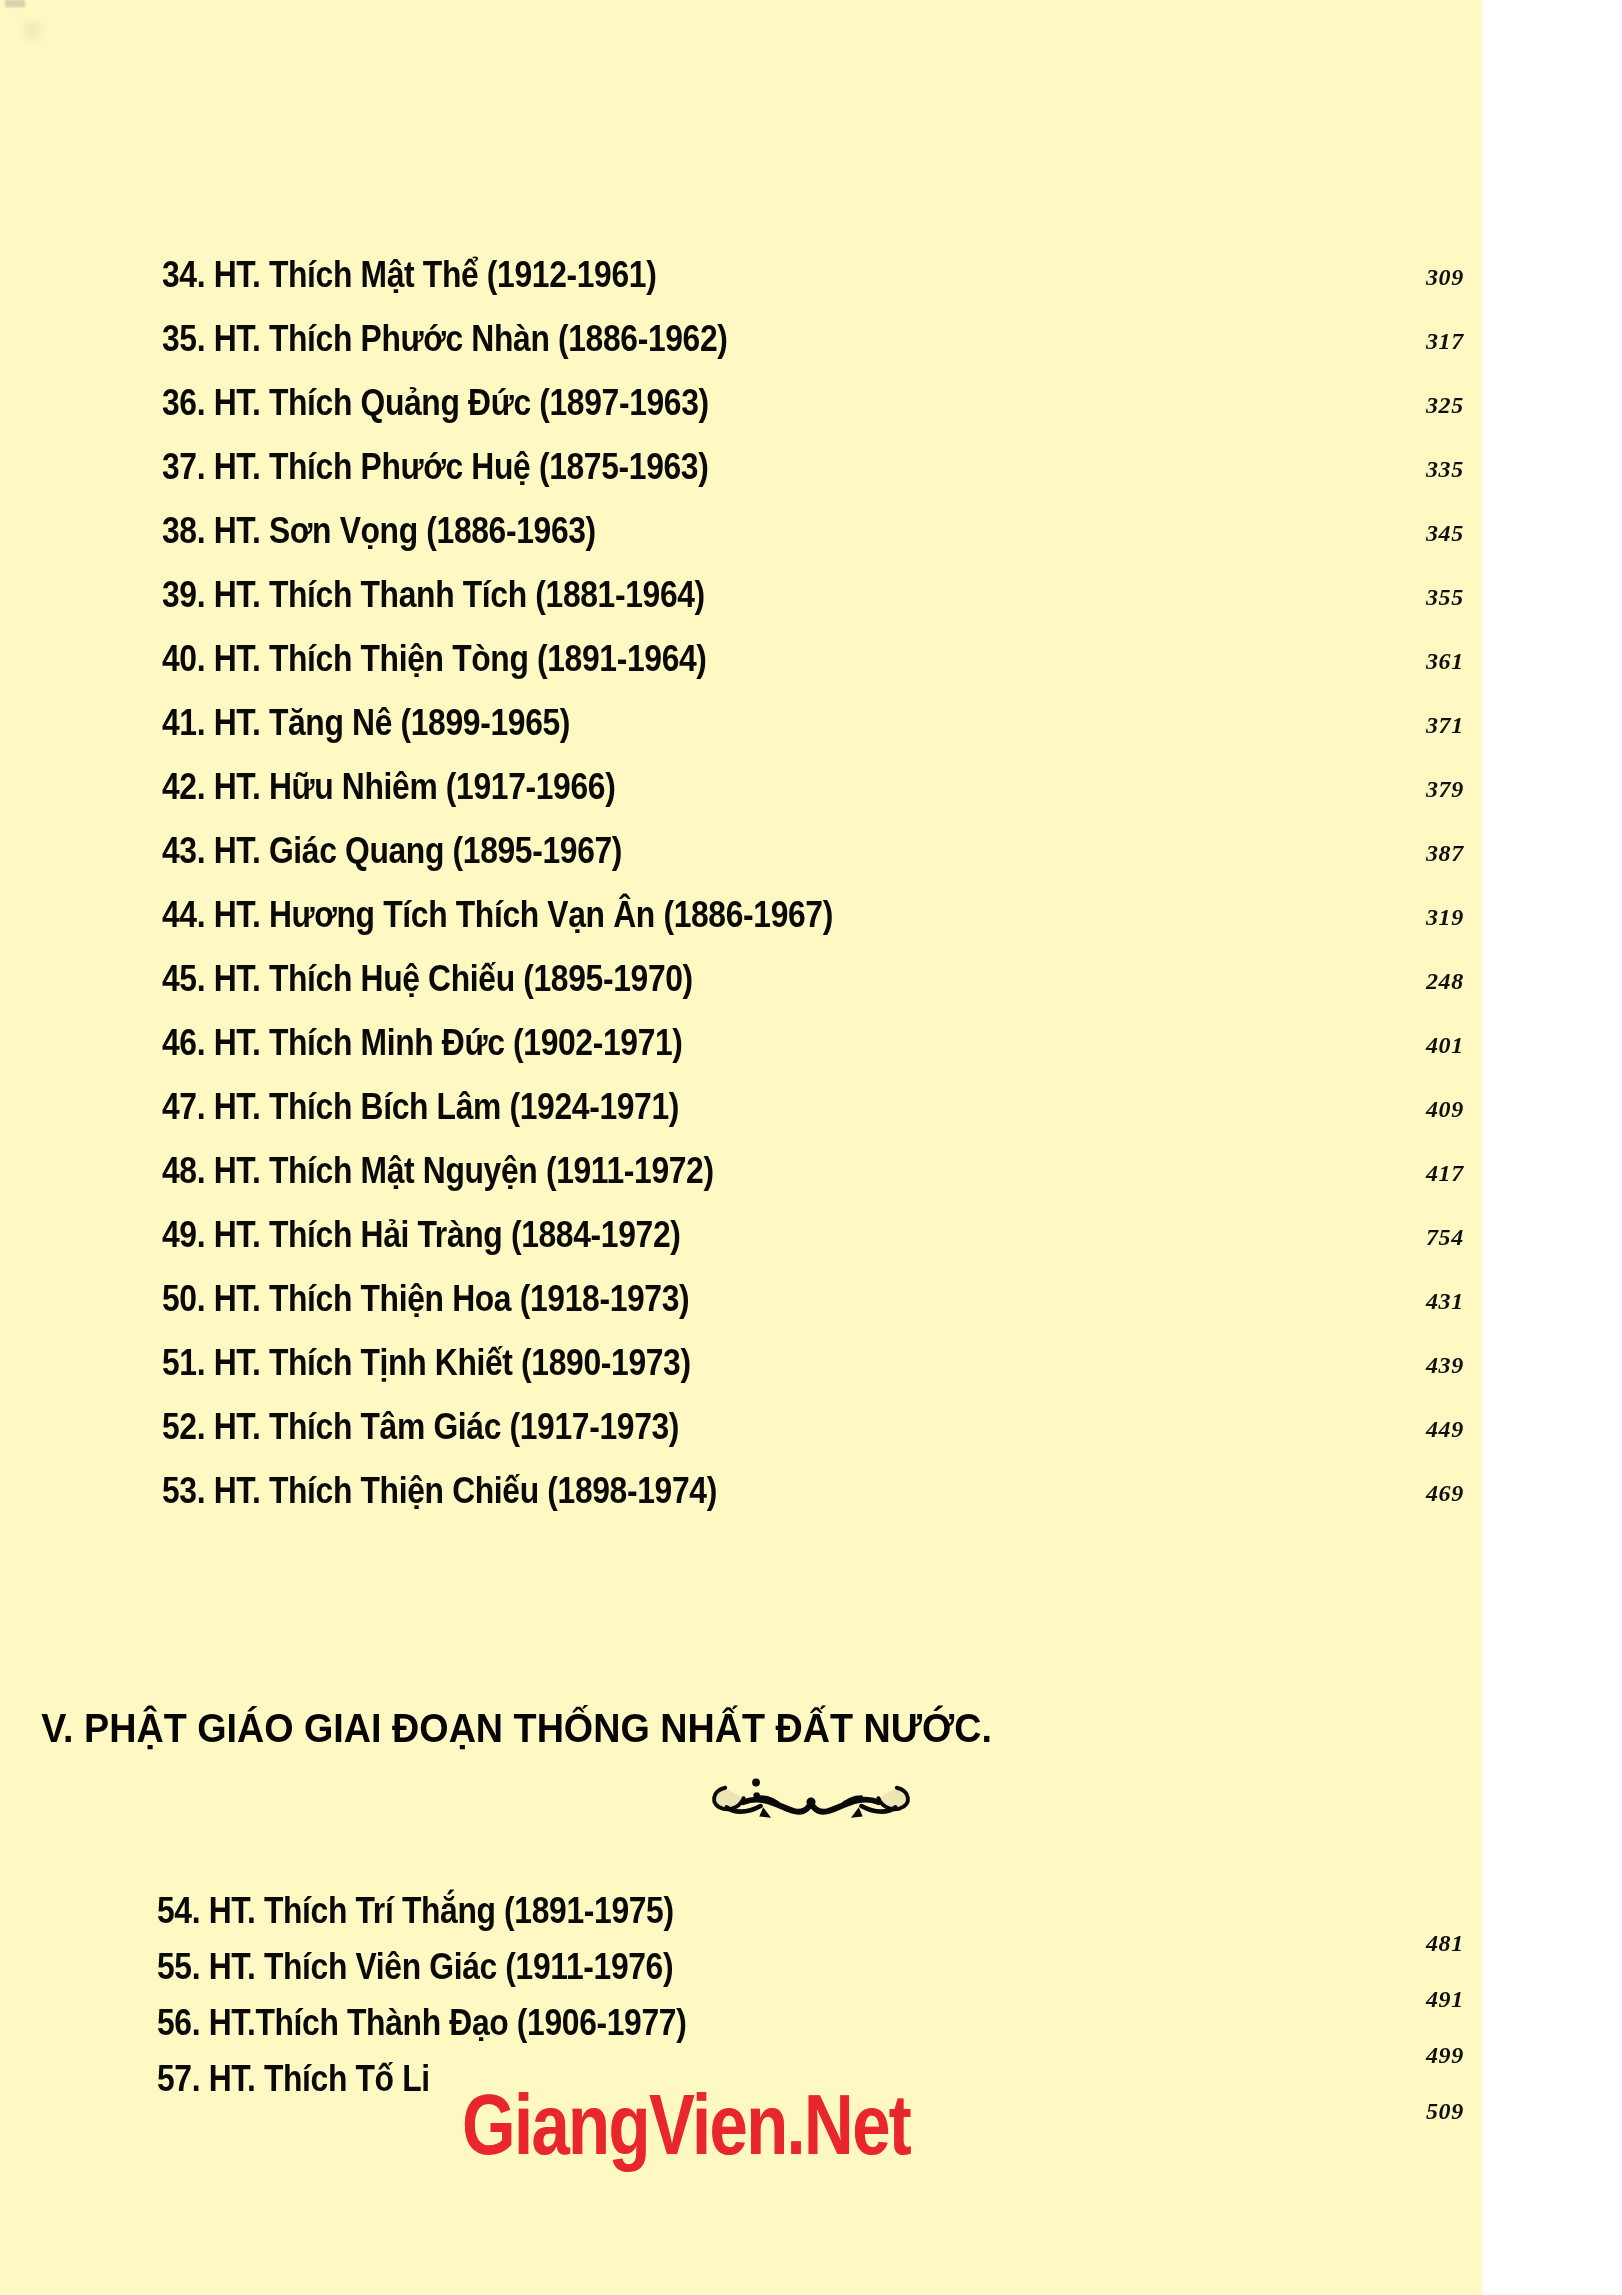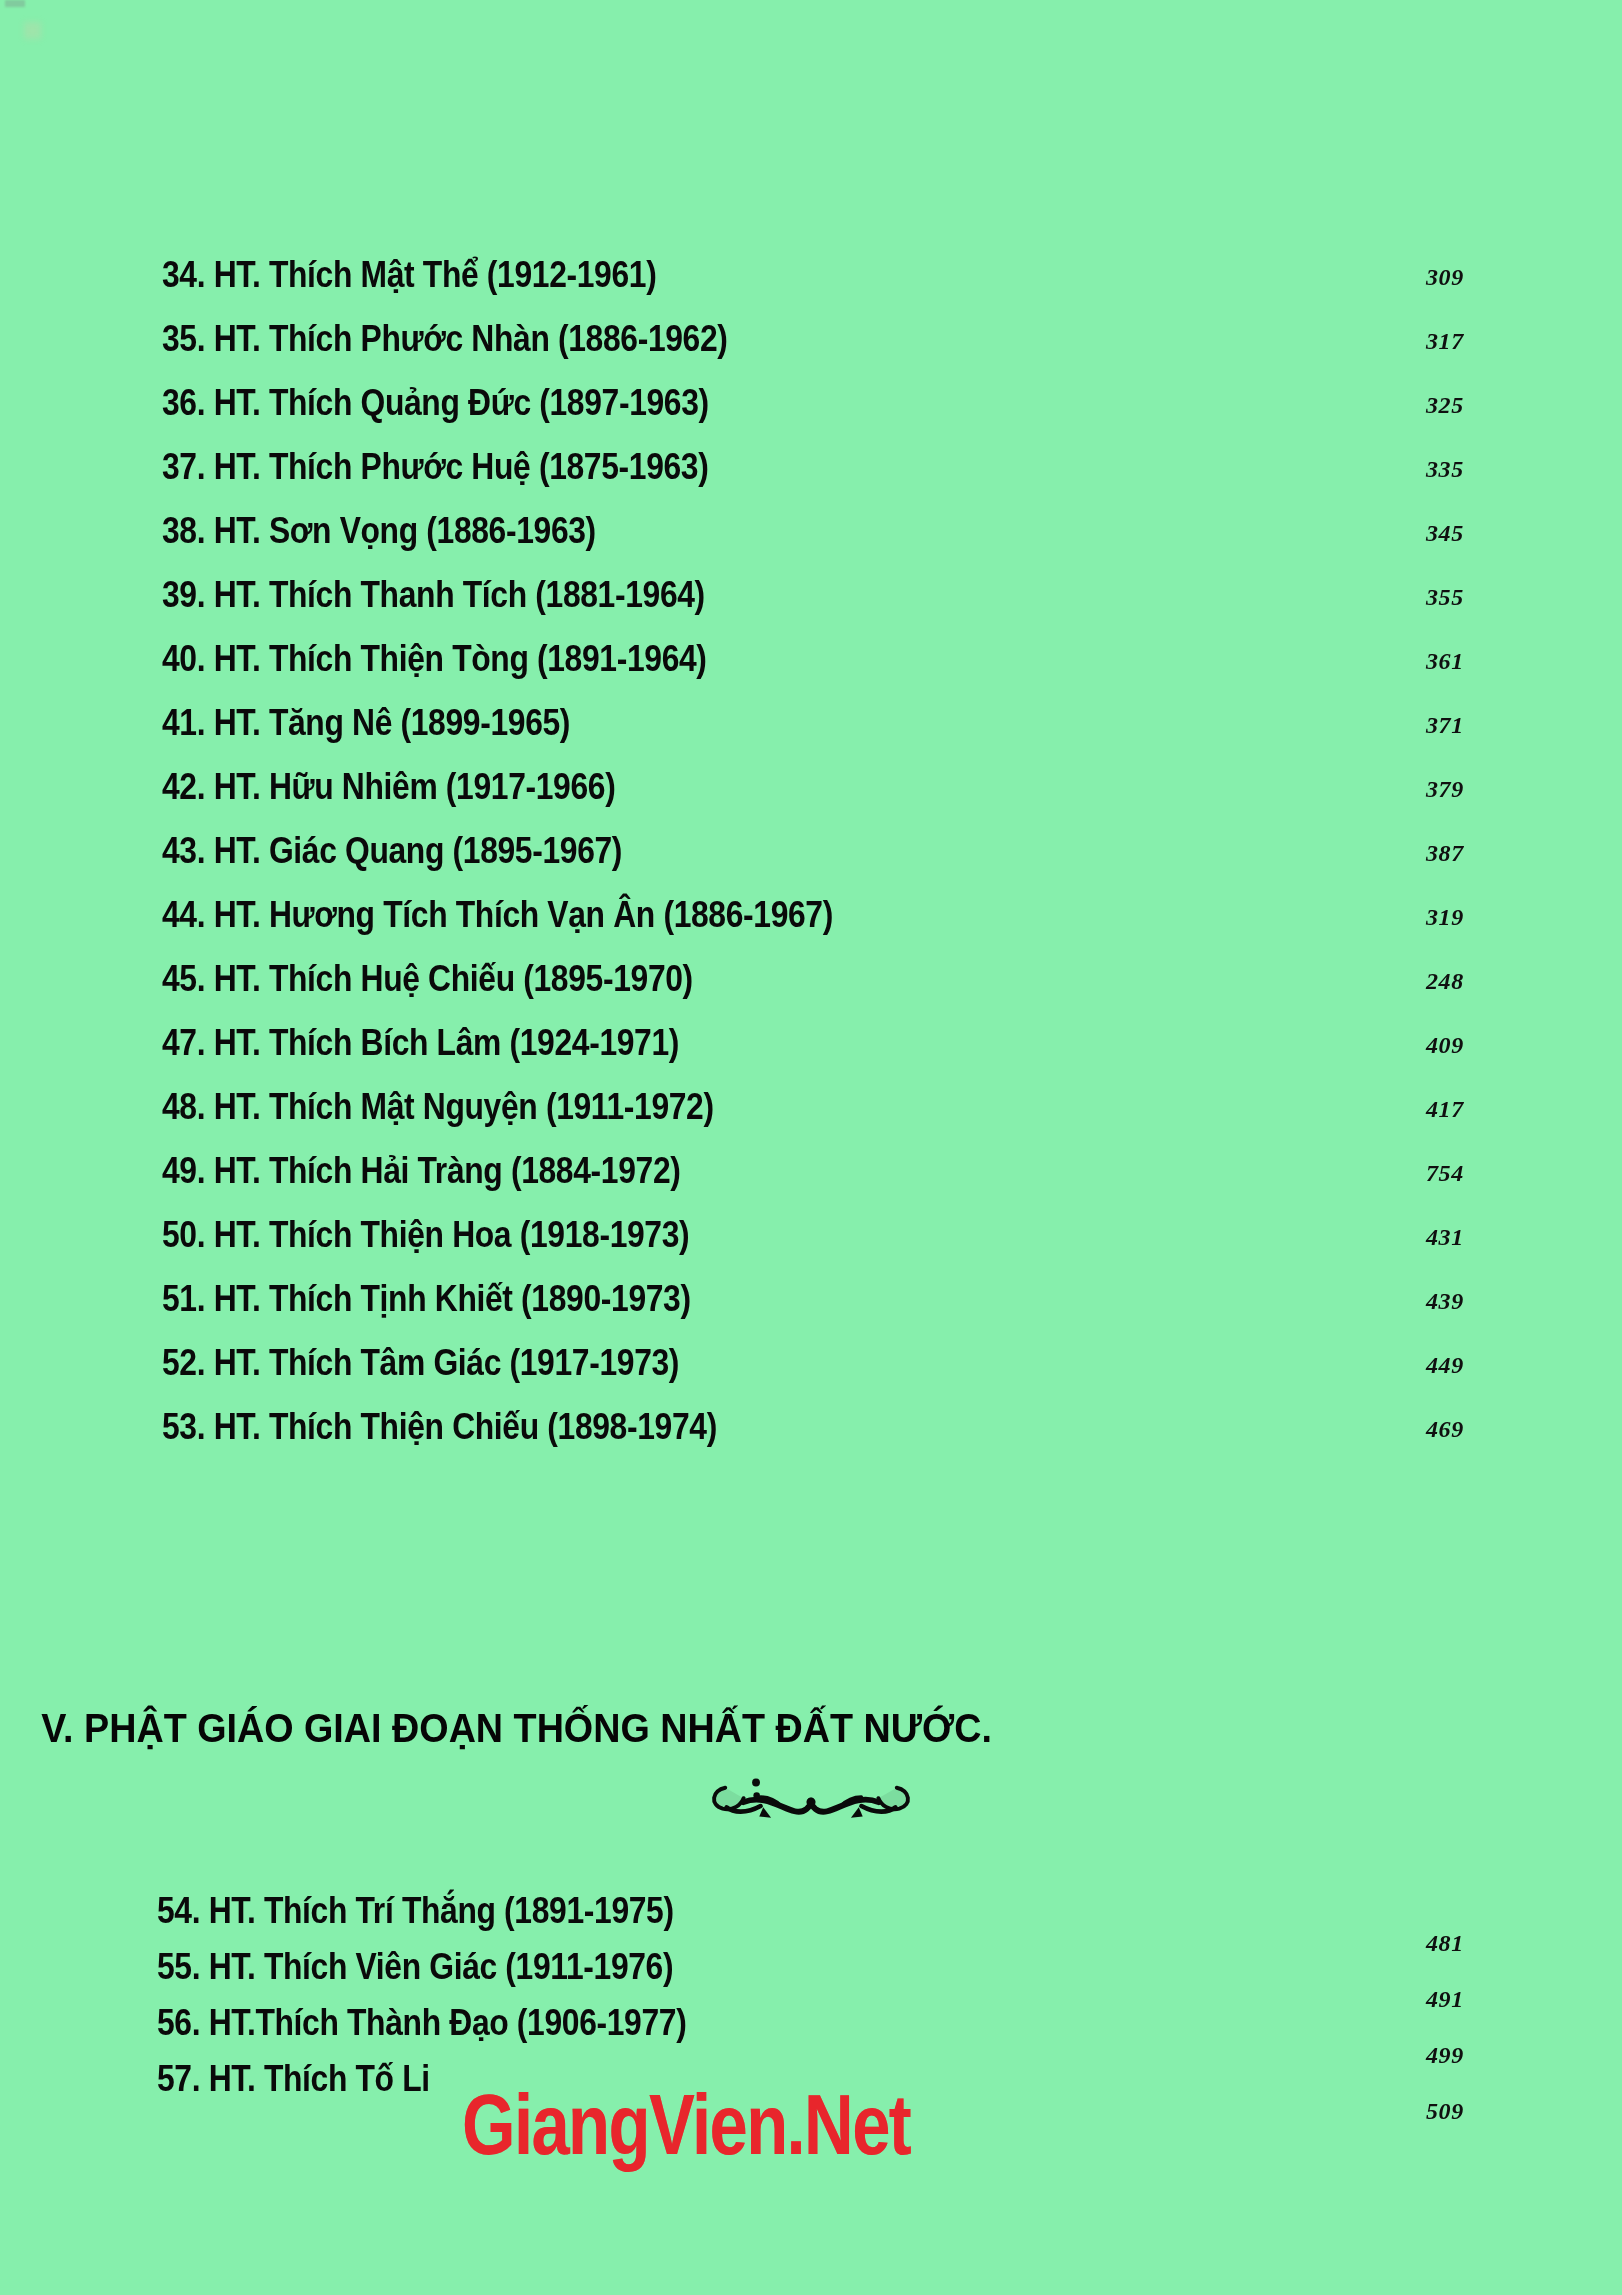--- a/index.html
+++ b/index.html
@@ -3,23 +3,23 @@
 <meta charset="utf-8">
 <style>
   * { box-sizing: border-box; }
   html, body {
     margin: 0;
     padding: 0;
     background: #ffffff;
   }
   .page {
     position: relative;
-    width: 1622px;
+    width: 1482px;
     height: 2295px;
-    background: #86efac;
+    background: #fef9c3;
     overflow: hidden;
     font-family: "Liberation Sans", sans-serif;
   }
   
   .scan-smudge {
     position: absolute;
     left: 5.2px; top: 0px;
     width: 19.6px; height: 6.5px;
     background: rgba(120,120,125,0.30);
     filter: blur(1.3px);
@@ -172,20 +172,24 @@
       <span class="toc-title">43. HT. Giác Quang (1895-1967)</span>
       <span class="toc-page">387</span>
     </div>
     <div class="toc-row">
       <span class="toc-title">44. HT. Hương Tích Thích Vạn Ân (1886-1967)</span>
       <span class="toc-page">319</span>
     </div>
     <div class="toc-row">
       <span class="toc-title">45. HT. Thích Huệ Chiếu (1895-1970)</span>
       <span class="toc-page">248</span>
+    </div>
+    <div class="toc-row">
+      <span class="toc-title">46. HT. Thích Minh Đức (1902-1971)</span>
+      <span class="toc-page">401</span>
     </div>
     <div class="toc-row">
       <span class="toc-title">47. HT. Thích Bích Lâm (1924-1971)</span>
       <span class="toc-page">409</span>
     </div>
     <div class="toc-row">
       <span class="toc-title">48. HT. Thích Mật Nguyện (1911-1972)</span>
       <span class="toc-page">417</span>
     </div>
     <div class="toc-row">

